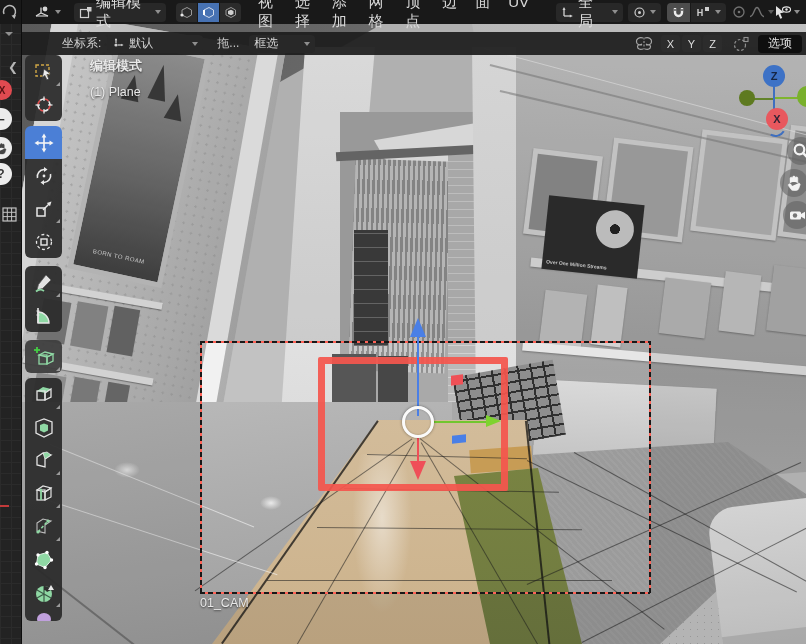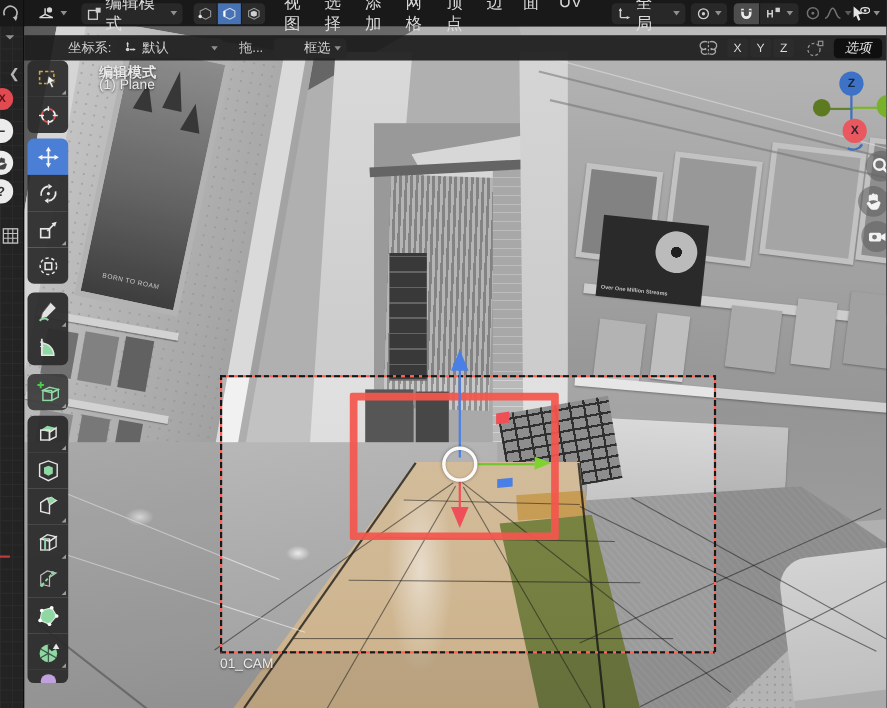--- a/index.html
+++ b/index.html
@@ -268,21 +268,21 @@
       <div class="gz-line" style="left:412px;top:396.5px;width:52px;height:2.6px;background:#72c62e;"></div>
       <div class="tri" style="left:464px;top:391px;border-top:6.5px solid transparent;border-bottom:6.5px solid transparent;border-left:15px solid #7ed32f;"></div>
       <div class="gz-line" style="left:394.5px;top:413px;width:2.6px;height:24px;background:#ef4f58;"></div>
       <div class="tri" style="left:388px;top:437px;border-left:8px solid transparent;border-right:8px solid transparent;border-top:19px solid #ef4f58;"></div>
       <div class="gz-circle"></div>
       <div class="gz-line" style="left:429px;top:351px;width:12px;height:10px;background:#ef5056;transform:skewY(-8deg);"></div>
       <div class="gz-line" style="left:430px;top:411px;width:14px;height:8px;background:#4a7fe6;transform:skewY(-6deg);"></div>
     </div>
 
     <div class="vp-text" style="left:68px;top:33px;font-size:13px;font-weight:bold;">编辑模式</div>
-    <div class="vp-text" style="left:68px;top:46px;font-size:12.5px;">(1) Plane</div>
+    <div class="vp-text" style="left:68px;top:61px;font-size:12.5px;">(1) Plane</div>
     <div class="vp-text" style="left:178px;top:572px;font-size:12.5px;">01_CAM</div>
 
     <div>
       <div class="ring" style="left:740px;top:43px;width:23px;height:23px;border-top-color:#c9474d;transform:rotate(40deg);"></div>
       <div class="ring" style="left:743px;top:92px;width:21px;height:21px;border-bottom-color:#3e6fc0;transform:rotate(-15deg);"></div>
       <div class="gz-line" style="left:729px;top:74px;width:24px;height:2px;background:#62832a;"></div>
       <div class="gz-line" style="left:753px;top:73px;width:32px;height:2px;background:#7fb52e;"></div>
       <div class="gz-line" style="left:751px;top:62px;width:2px;height:24px;background:#3e6fc0;"></div>
       <div class="nav-ball" style="left:717px;top:66px;width:16px;height:16px;background:#5e7a20;"></div>
       <div class="nav-ball" style="left:775px;top:62px;width:21px;height:21px;background:#79b02c;"></div>
@@ -568,37 +568,37 @@
           <line x1="4" y1="6" x2="4" y2="2" stroke="#d2d2d2" stroke-width="1.2"></line>
           <polygon points="4,1 2.8,3.2 5.2,3.2" fill="#d2d2d2"></polygon>
           <line x1="6" y1="8" x2="10" y2="8" stroke="#d2d2d2" stroke-width="1.2"></line>
           <polygon points="11.5,8 9.3,6.8 9.3,9.2" fill="#d2d2d2"></polygon>
         </svg>
       <span style="flex:1;">默认</span>
       <span class="chev"></span>
     </div>
     <span style="margin-left:14px;color:#c6c6c6;">拖...</span>
     <div class="hbtn" style="margin-left:10px;width:66px;height:18px;">
-      <span style="flex:1;text-align:right;">框选</span>
+      <span style="flex:1;">框选</span>
       <span class="chev"></span>
     </div>
     <div style="flex:1;"></div>
     <svg width="20" height="15" viewBox="0 0 20 15" style="margin-right:5px;opacity:.8;">
         <path d="M9,2 C5,1 2,3 2.5,6 C3,9 6,9.5 8,8 M9,13 C6,14 3.5,13 3.5,10.5 C3.5,9 5.5,8.5 8,9" fill="none" stroke="#c6c6c6" stroke-width="1.2"></path>
         <path d="M11,2 C15,1 18,3 17.5,6 C17,9 14,9.5 12,8 M11,13 C14,14 16.5,13 16.5,10.5 C16.5,9 14.5,8.5 12,9" fill="none" stroke="#c6c6c6" stroke-width="1.2"></path>
         <line x1="10" y1="1.5" x2="10" y2="13.5" stroke="#c6c6c6" stroke-width="1" stroke-dasharray="2 1.5"></line>
       </svg>
     <div class="axis-toggle">X</div>
     <div class="axis-toggle">Y</div>
     <div class="axis-toggle">Z</div>
     <svg width="18" height="16" viewBox="0 0 18 16" style="margin:0 8px 0 10px;opacity:.7;">
         <circle cx="8" cy="9" r="5.5" fill="none" stroke="#bdbdbd" stroke-width="1.2" stroke-dasharray="2.6 2"></circle>
         <rect x="12" y="1.5" width="4" height="4" fill="none" stroke="#bdbdbd" stroke-width="1.1"></rect>
       </svg>
-    <div class="options-btn" style="margin-right:4px;font-style:italic;">
+    <div class="options-btn" style="margin-right:4px;">
       <span>选项</span>
     </div>
   </div>
 
   <div class="edge-strip">
     <div class="strip-header">
       <svg width="17" height="17" viewBox="0 0 17 17" style="margin:3px 0 0 1px;">
           <path d="M3,11 A6,6 0 1 1 12,13.5" fill="none" stroke="#b9b9b9" stroke-width="1.5"></path>
           <polygon points="13.5,16 10.5,12.5 15,12" fill="#b9b9b9"></polygon>
         </svg>

